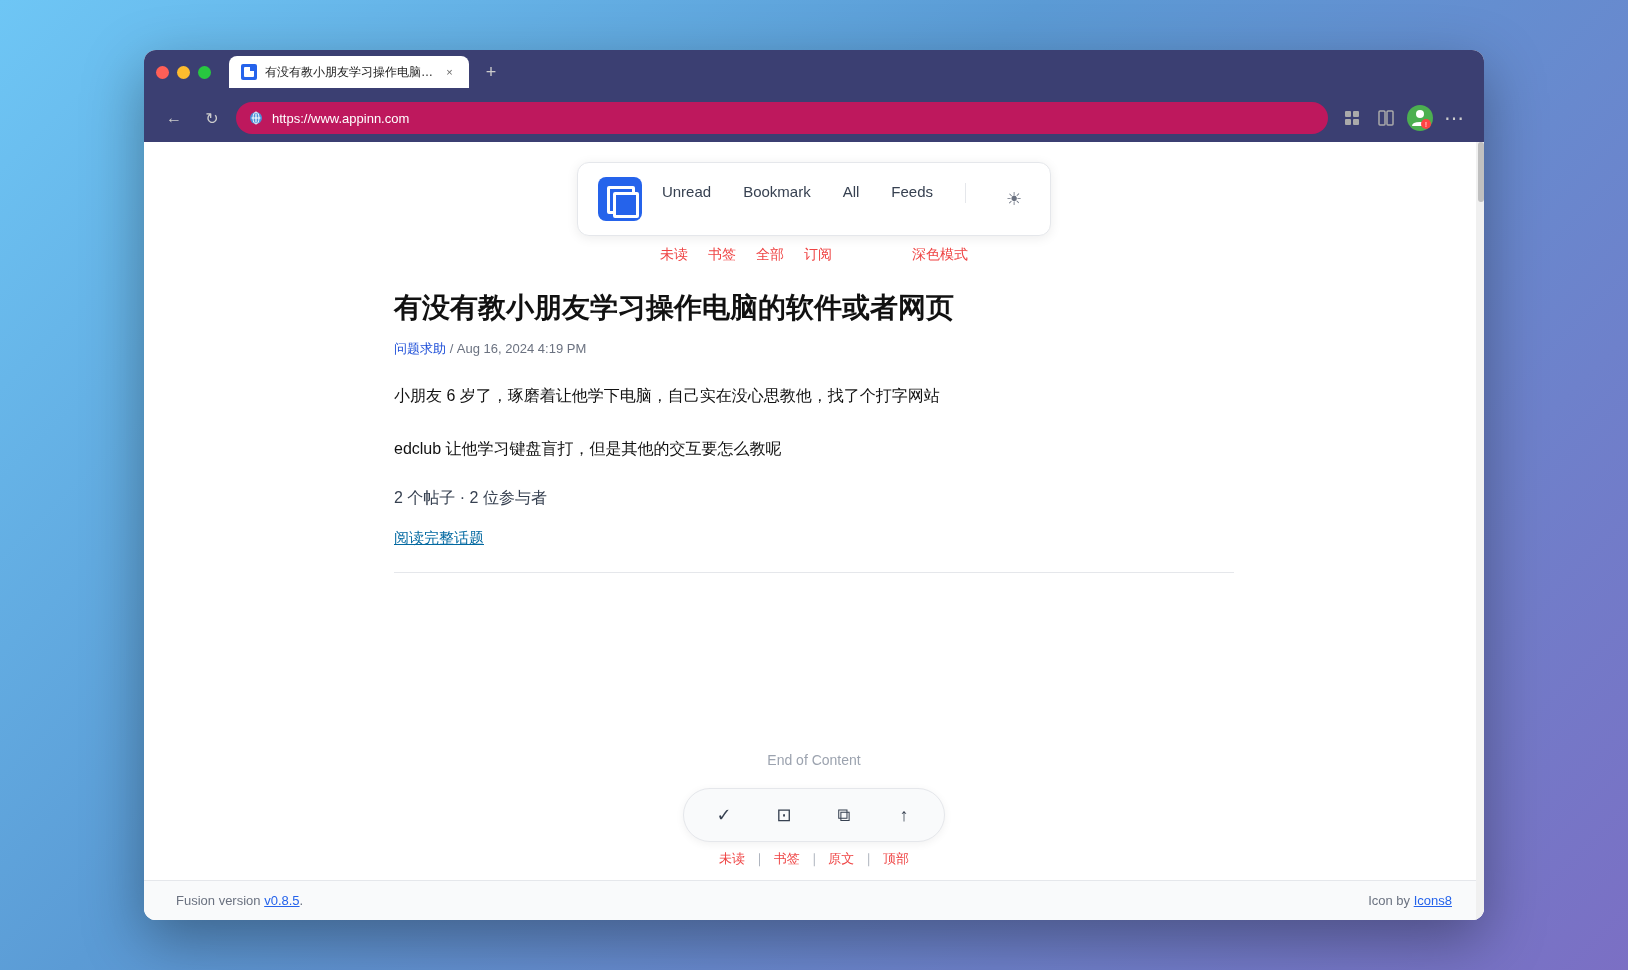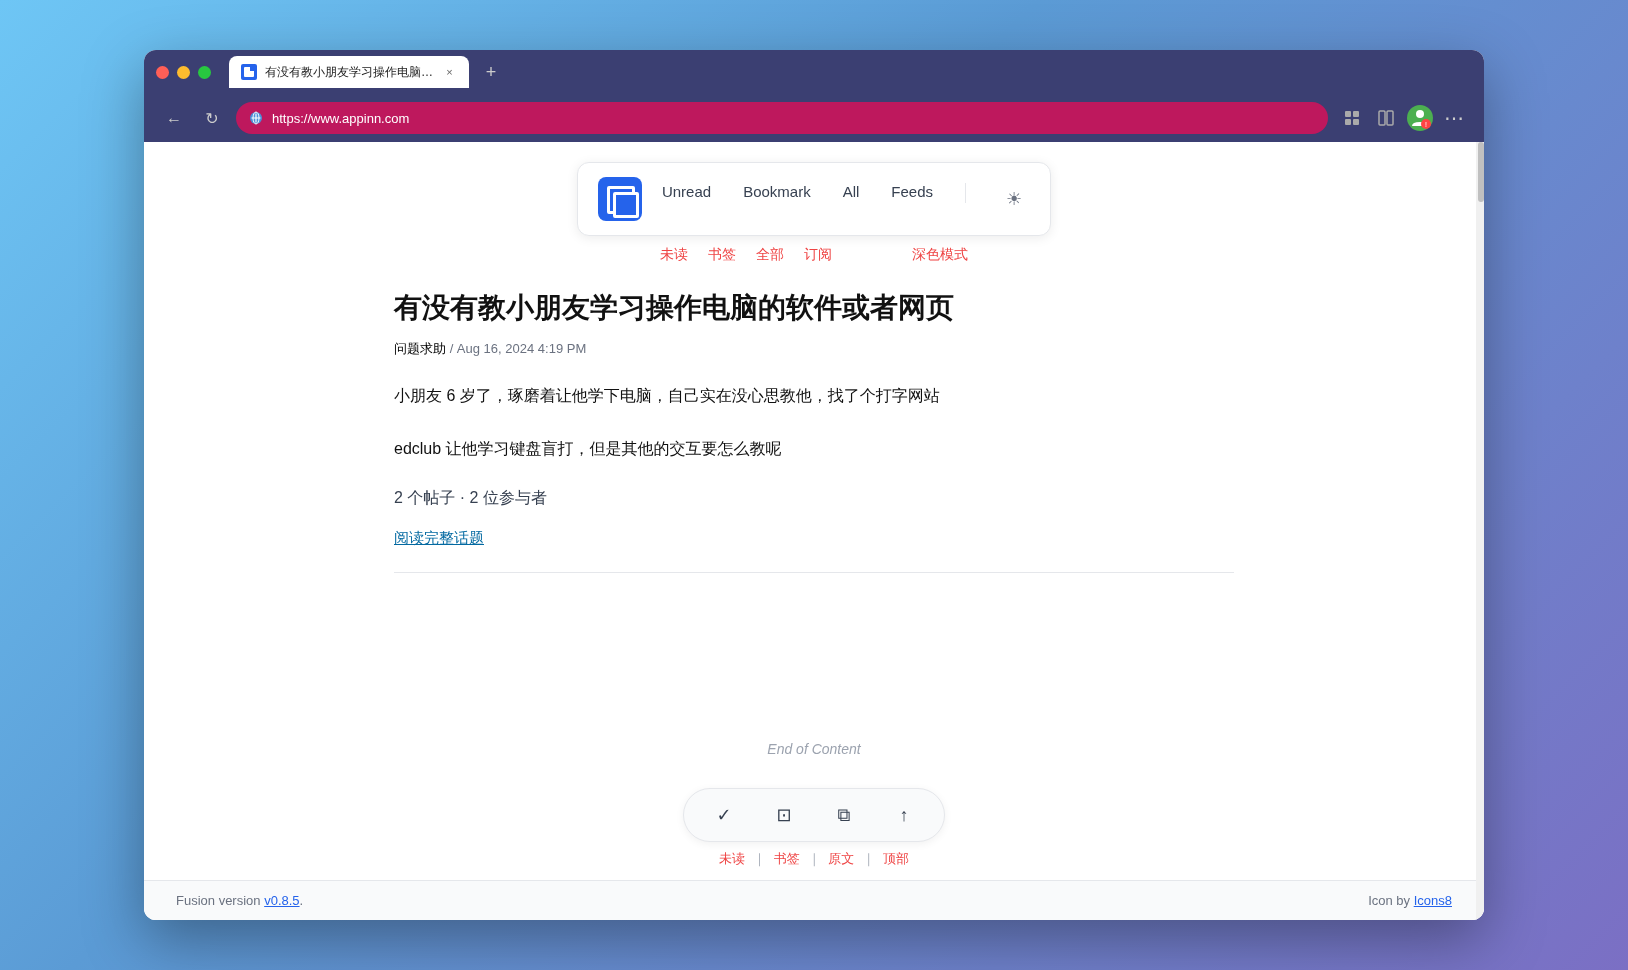--- a/index.html
+++ b/index.html
@@ -342,21 +342,21 @@
       margin-bottom: 14px;
     }
 
     .article-meta {
       font-size: 13px;
       color: #6b7280;
       margin-bottom: 24px;
     }
 
     .article-meta a {
-      color: #000000;
+      color: #1d4ed8;
       text-decoration: none;
     }
 
     .article-body {
       font-size: 16px;
       color: #111;
       line-height: 1.8;
       margin-bottom: 24px;
       margin-top: 15px;
     }
@@ -380,22 +380,21 @@
       height: 1px;
       background: #e5e7eb;
       margin: 8px 0 24px;
     }
 
     
     .end-of-content {
       text-align: center;
       color: #9ca3af;
       font-size: 14px;
-      margin-bottom: 31px;
-      font-style: italic;
+      margin-bottom: 20px;
     }
 
     
     .bottom-action-bar {
       display: flex;
       align-items: center;
       justify-content: center;
       margin-bottom: 8px;
       flex-shrink: 0;
     }

